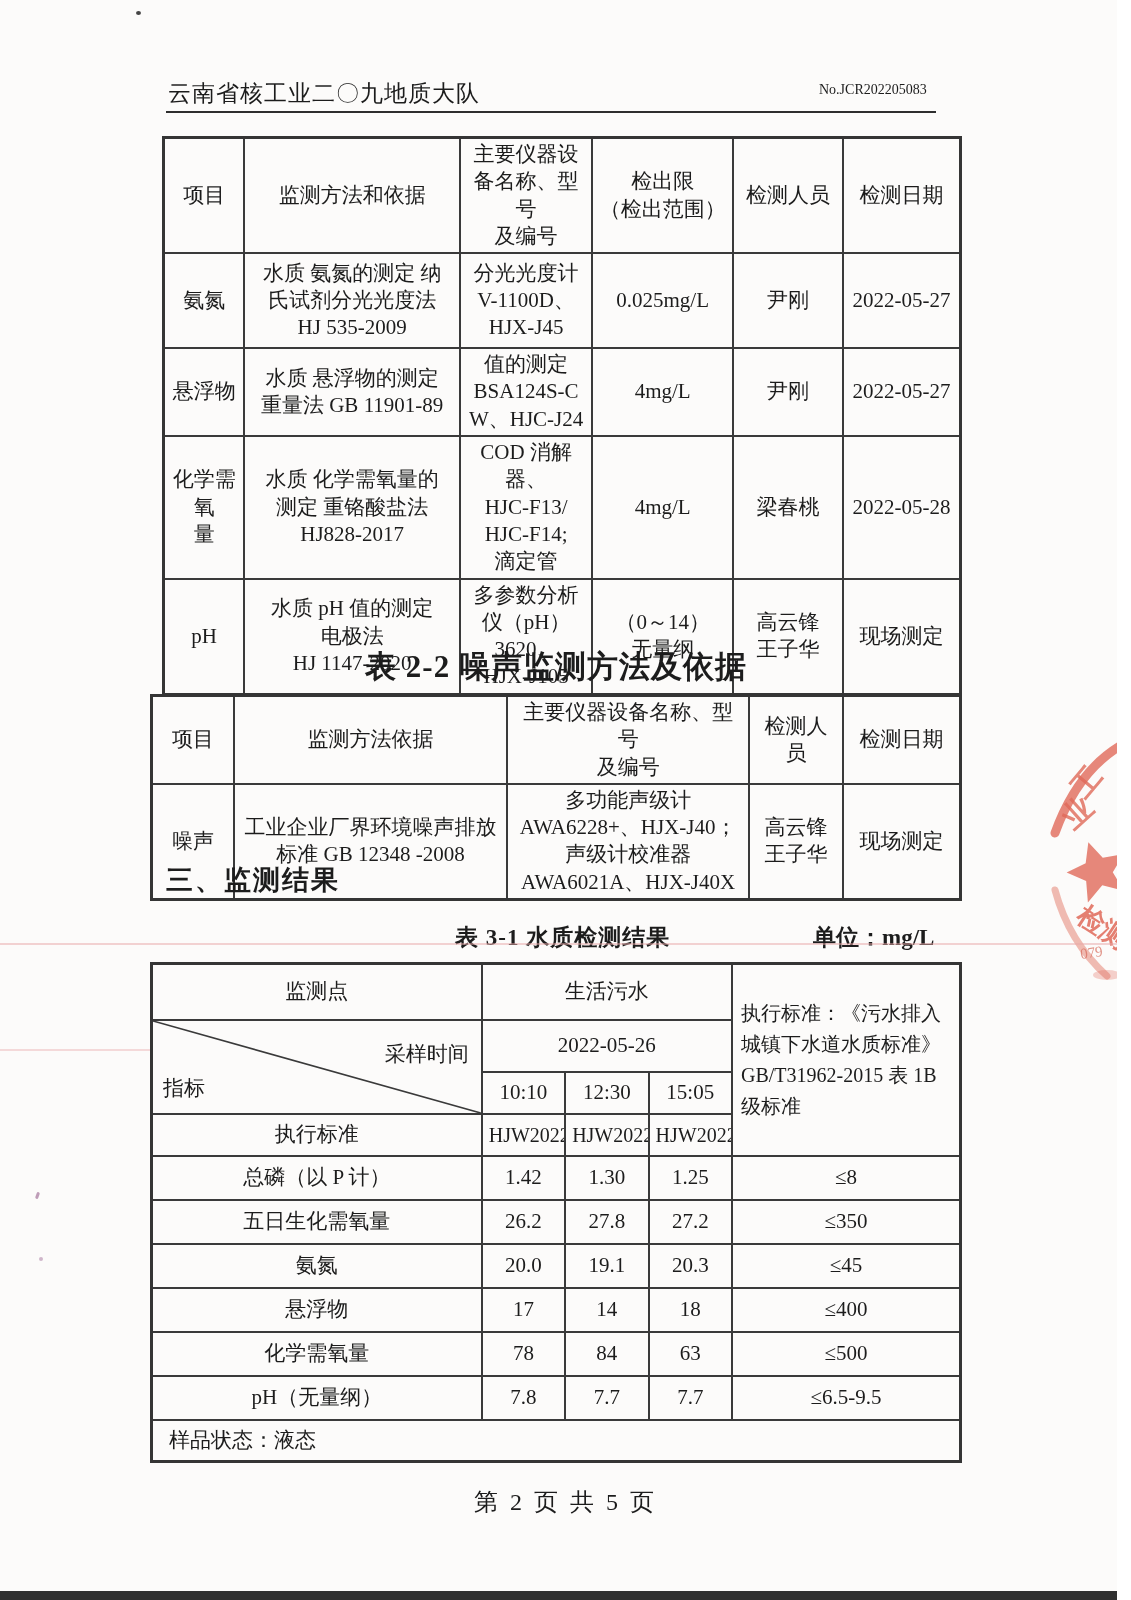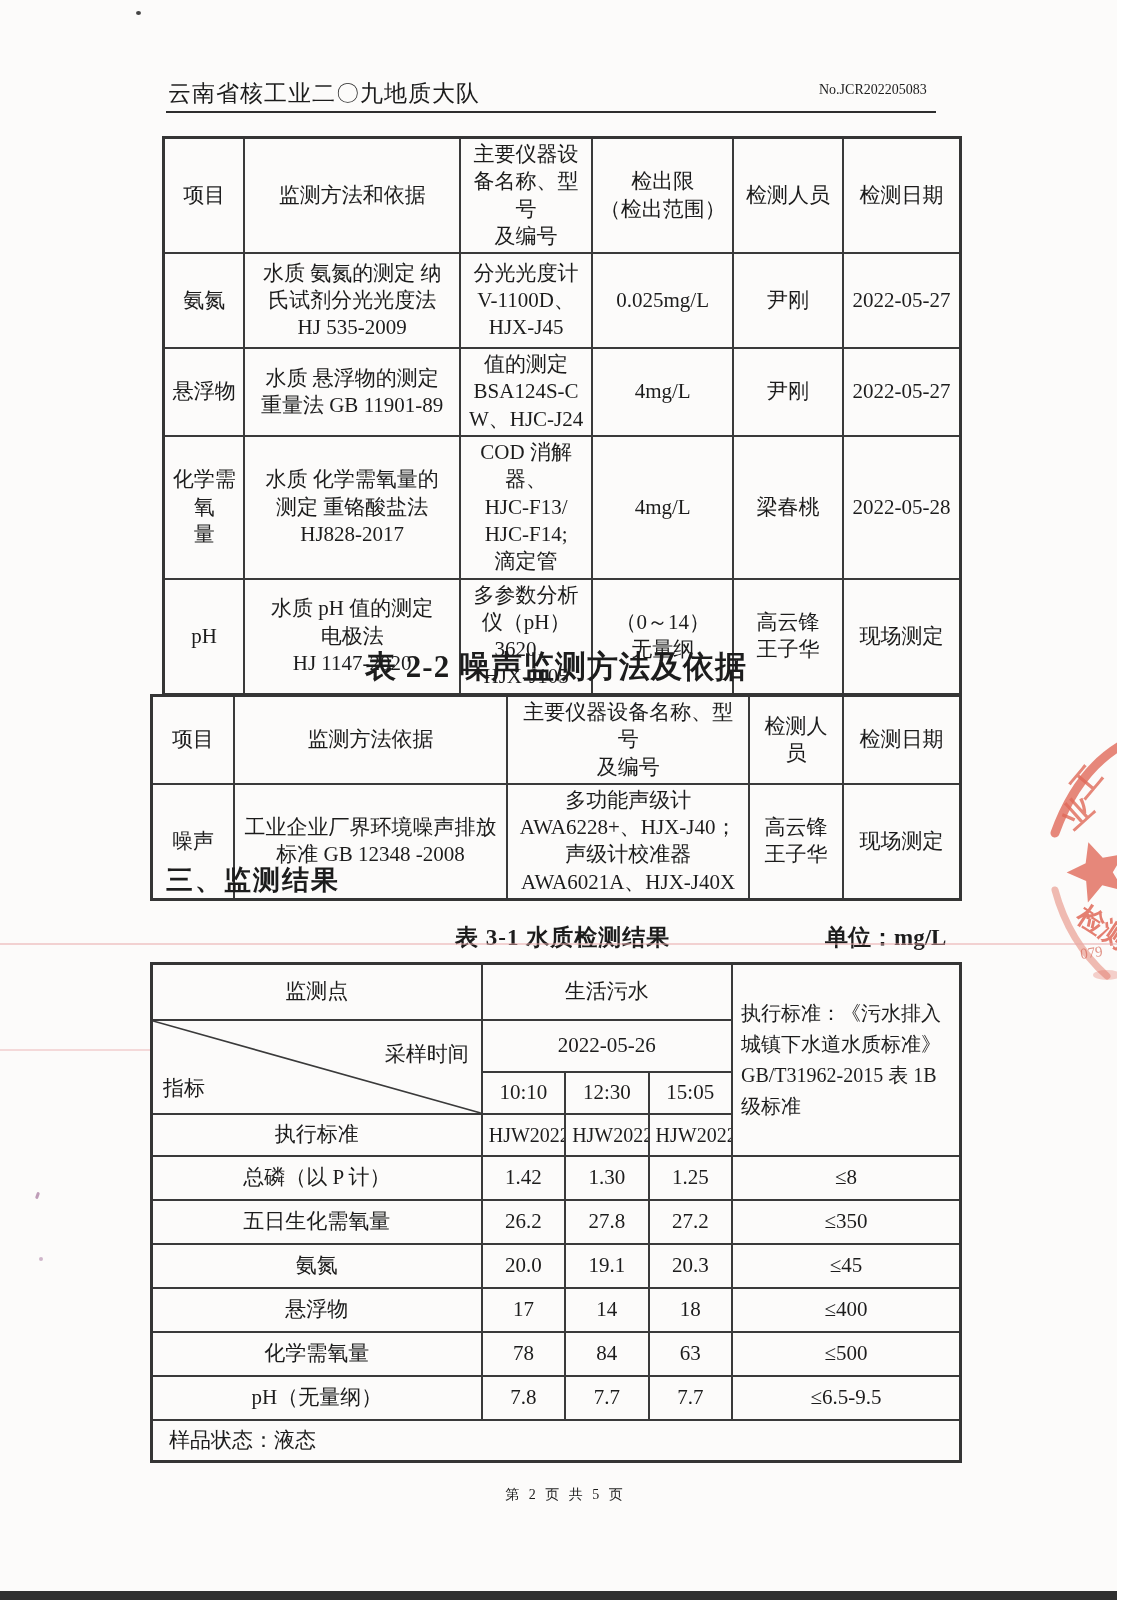--- a/index.html
+++ b/index.html
@@ -27,36 +27,36 @@
   
   .t2title{position:absolute;left:150px;top:646px;width:812px;text-align:center;
            font-weight:bold;font-size:31px;letter-spacing:1px;}
   .t2{left:150px;top:694px;width:812px;}
   .t2 .c0{width:9.3%}.t2 .c1{width:35%}.t2 .c2{width:30.8%}
   .t2 .c3{width:10.9%}.t2 .c4{width:14%}
   .t2 .rh{height:52px}.t2 .r0{height:112px}
   
   .sec3{position:absolute;left:166px;top:862px;font-size:27px;font-weight:bold;letter-spacing:2px;}
   .t3cap-title{position:absolute;left:455px;top:922px;font-size:23px;font-weight:bold;letter-spacing:1px;}
-  .t3cap-unit{position:absolute;left:813px;top:922px;font-size:23px;font-weight:bold;margin-left:12px;}
+  .t3cap-unit{position:absolute;left:813px;top:922px;font-size:23px;font-weight:bold;}
   
   .t3{left:150px;top:962px;width:812px;}
   .t3 .c0{width:24.2%}.t3 .c1{width:19.7%}.t3 .c4{width:15.7%}
   .t3 .rA{height:56px}.t3 .rB{height:52px}.t3 .rC{height:42px}
   .t3 .rD{height:42px}.t3 .rdat{height:44px}.t3 .rS{height:42px}
   .t3 .std{font-size:20px;text-align:left;line-height:1.55;padding:4px 8px;vertical-align:middle;}
   .t3 .code{font-size:20px;}
   .t3 .state{text-align:left;padding-left:16px;}
   .diag{position:relative;padding:0;}
   .diag svg{position:absolute;left:0;top:0;width:100%;height:100%;display:block;}
   .diag .lab-top{position:absolute;right:12px;top:20px;font-size:21px;}
   .diag .lab-bot{position:absolute;left:10px;bottom:10px;font-size:21px;}
   
   .footer{position:absolute;left:0;top:1486px;width:1131px;text-align:center;
-          font-size:14px;letter-spacing:3px;}
+          font-size:24px;letter-spacing:3px;}
   
   .stamp{position:absolute;right:0;top:728px;width:92px;height:260px;opacity:.9;}
   
   .scanline-a{position:absolute;top:943px;left:0;width:1131px;height:2px;background:rgba(232,168,168,.5);}
   .scanline-b{position:absolute;top:1049px;left:0;width:150px;height:2px;background:rgba(232,168,168,.4);}
   .speck-a{position:absolute;left:136px;top:11px;width:5px;height:4px;background:#444;border-radius:50%;}
   .speck-b{position:absolute;left:36px;top:1192px;width:3px;height:7px;background:rgba(140,80,130,.55);border-radius:2px;transform:rotate(20deg);}
   .speck-c{position:absolute;left:39px;top:1257px;width:4px;height:4px;background:rgba(140,80,130,.4);border-radius:50%;}
   .bottom-bar{position:absolute;left:0;bottom:0;width:100%;height:9px;background:#303030;}
 </style>

